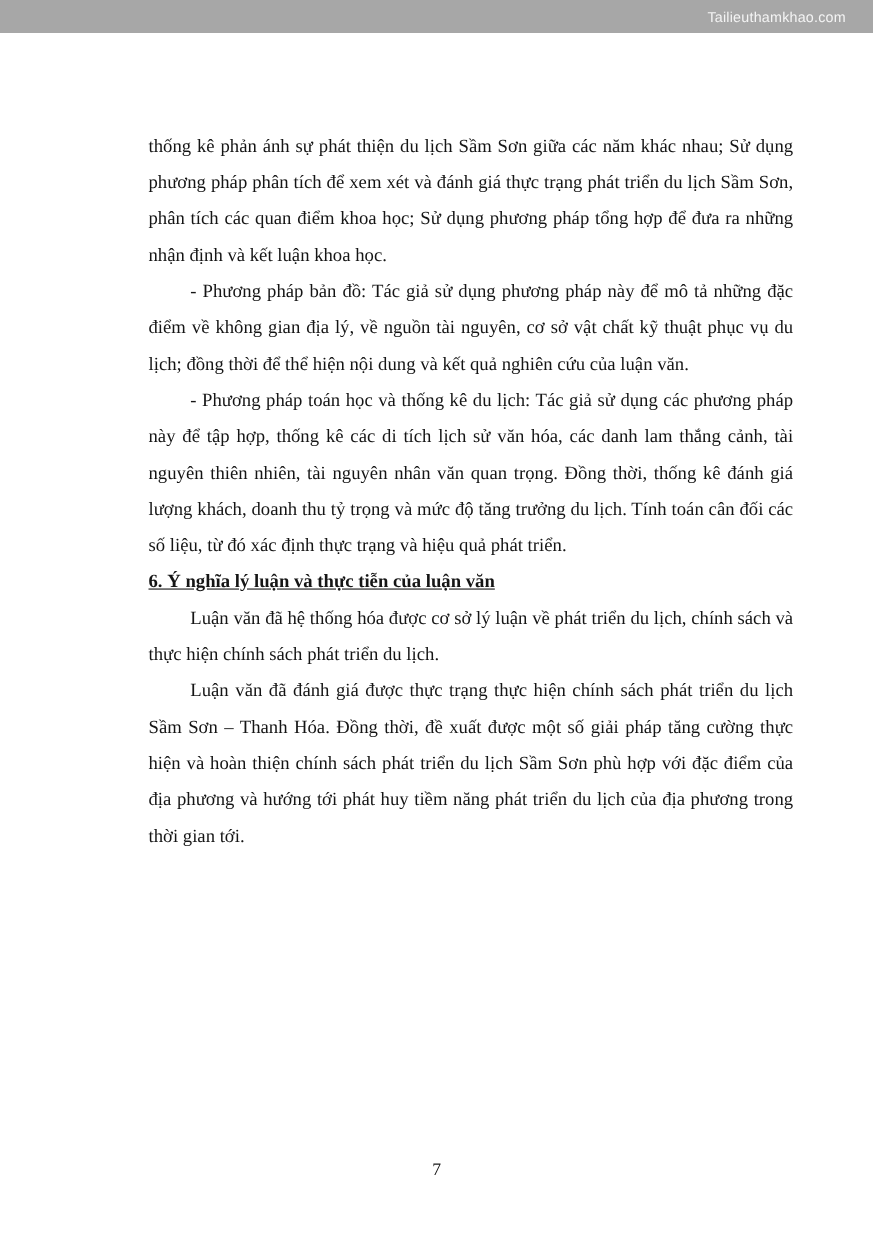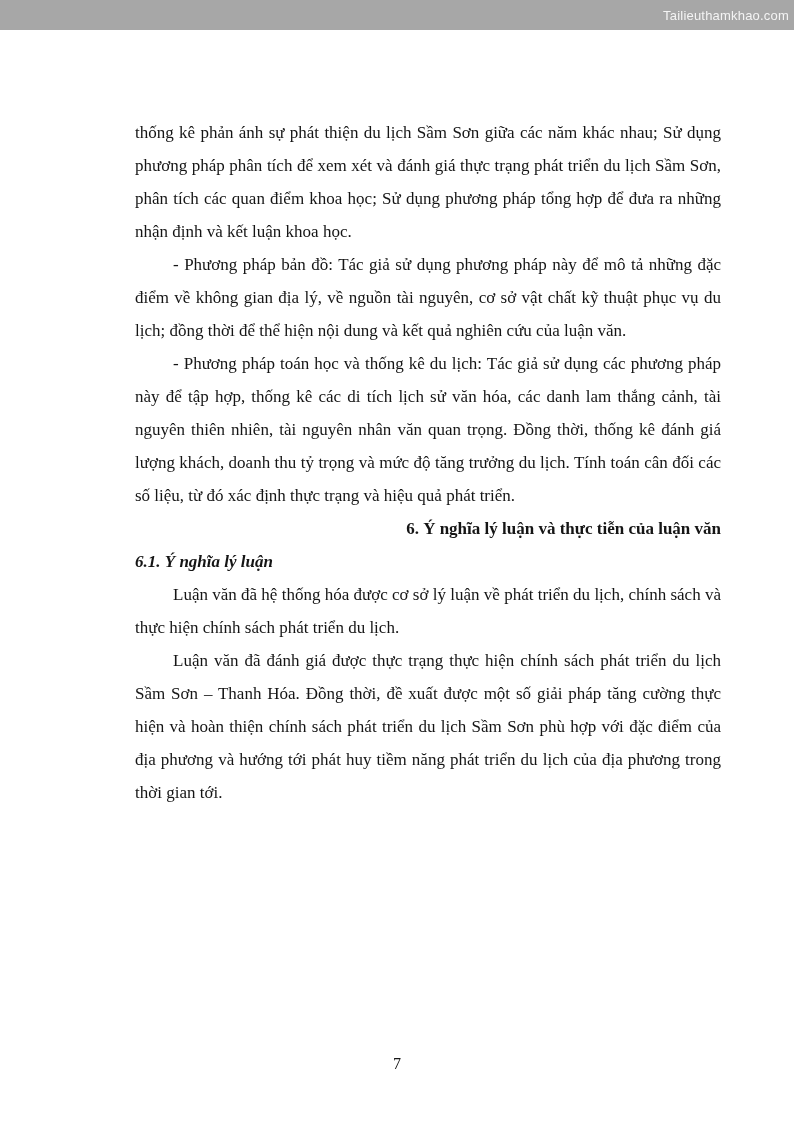--- a/index.html
+++ b/index.html
@@ -20,21 +20,21 @@
   .topbar {
     position: absolute;
     top: 0;
     left: 0;
     right: 0;
     height: 30px;
     background: #a7a7a7;
     display: flex;
     align-items: center;
     justify-content: flex-end;
-    padding: 0 5px;
+    padding: 0 25px;
     box-sizing: border-box;
   }
   .watermark {
     font-family: "Liberation Sans", sans-serif;
     font-size: 13px;
     color: #f4f4f4;
     letter-spacing: 0.2px;
   }
   .content {
     position: absolute;
@@ -47,21 +47,22 @@
   }
   .content p {
     margin: 0;
     padding: 0;
   }
   .indent {
     text-indent: 38px;
   }
   .heading {
     font-weight: bold;
-    text-align: right;
+    text-align: left;
+    text-decoration: underline;
   }
   .subheading {
     font-weight: bold;
     font-style: italic;
     text-align: left;
   }
   .lead {
   }
   .footer {
     position: absolute;
@@ -91,21 +92,20 @@
     <p class="para indent">
       <span class="lead">- Phương pháp bản đồ:</span><span> Tác giả sử dụng phương pháp này để mô tả những đặc điểm về không gian địa lý, về nguồn tài nguyên, cơ sở vật chất kỹ thuật phục vụ du lịch; đồng thời để thể hiện nội dung và kết quả nghiên cứu của luận văn.</span>
     </p>
 
     <p class="para indent">
       <span class="lead">- Phương pháp toán học và thống kê du lịch:</span><span> Tác giả sử dụng các phương pháp này để tập hợp, thống kê các di tích lịch sử văn hóa, các danh lam thắng cảnh, tài nguyên thiên nhiên, tài nguyên nhân văn quan trọng. Đồng thời, thống kê đánh giá lượng khách, doanh thu tỷ trọng và mức độ tăng trưởng du lịch. Tính toán cân đối các số liệu, từ đó xác định thực trạng và hiệu quả phát triển.</span>
     </p>
 
     <p class="heading">6. Ý nghĩa lý luận và thực tiễn của luận văn</p>
 
-    <p class="subheading">6.1. Ý nghĩa lý luận</p>
 
     <p class="para indent">
       <span>Luận văn đã hệ thống hóa được cơ sở lý luận về phát triển du lịch, chính sách và thực hiện chính sách phát triển du lịch.</span>
     </p>
 
 
     <p class="para indent">
       <span>Luận văn đã đánh giá được thực trạng thực hiện chính sách phát triển du lịch Sầm Sơn – Thanh Hóa. Đồng thời, đề xuất được một số giải pháp tăng cường thực hiện và hoàn thiện chính sách phát triển du lịch Sầm Sơn phù hợp với đặc điểm của địa phương và hướng tới phát huy tiềm năng phát triển du lịch của địa phương trong thời gian tới.</span>
     </p>
 

